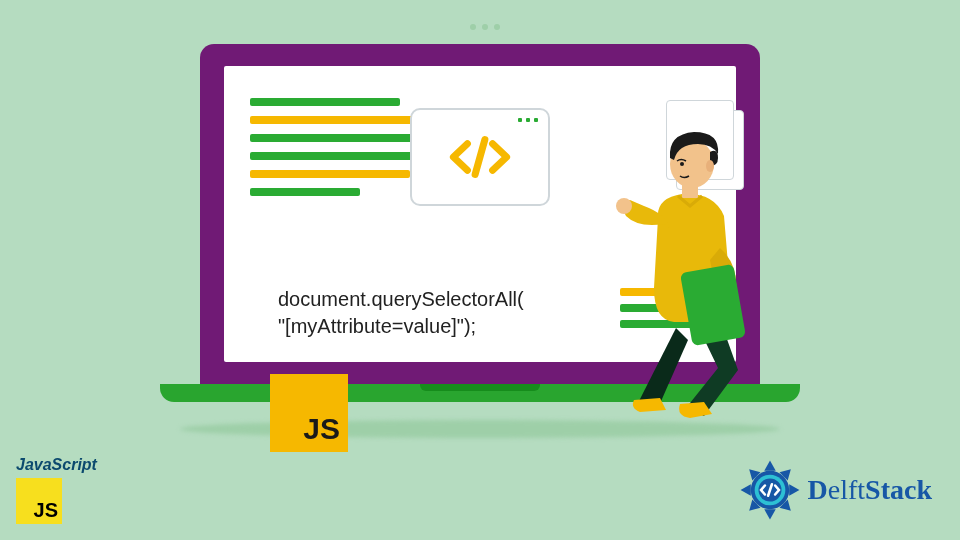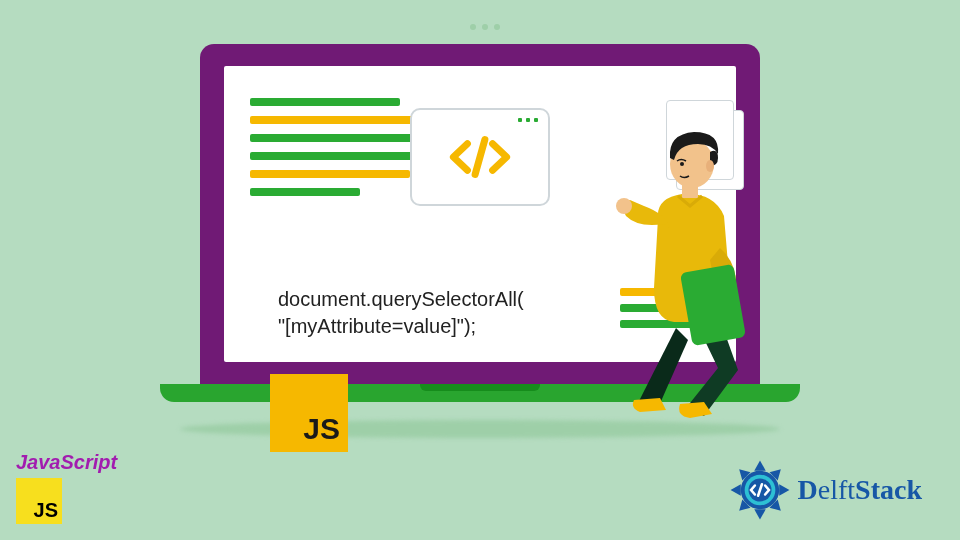--- a/index.html
+++ b/index.html
@@ -145,40 +145,40 @@
   .bottom-left {
     position: absolute;
     left: 16px;
     bottom: 16px;
     display: flex;
     flex-direction: column;
     gap: 4px;
   }
   .js-label {
     font-weight: 700;
-    font-size: 20px;
-    color: #a21caf;
+    font-size: 16px;
+    color: #0c4a6e;
     font-style: italic;
     margin-top: 12px;
   }
   .js-mini-badge {
     width: 46px; height: 46px;
     background: #f7df1e;
     display: flex;
     align-items: flex-end;
     justify-content: flex-end;
     padding: 2px 4px;
     font-weight: 700;
     font-size: 20px;
     color: #000;
     font-family: Arial, sans-serif;
   }
   .delft {
     position: absolute;
-    right: 38px;
+    right: 28px;
     bottom: 18px;
     display: flex;
     align-items: center;
     gap: 6px;
   }
   .delft-text {
     font-size: 28px;
     color: #1757a6;
     font-weight: 400;
     font-family: Georgia, 'Times New Roman', serif;

